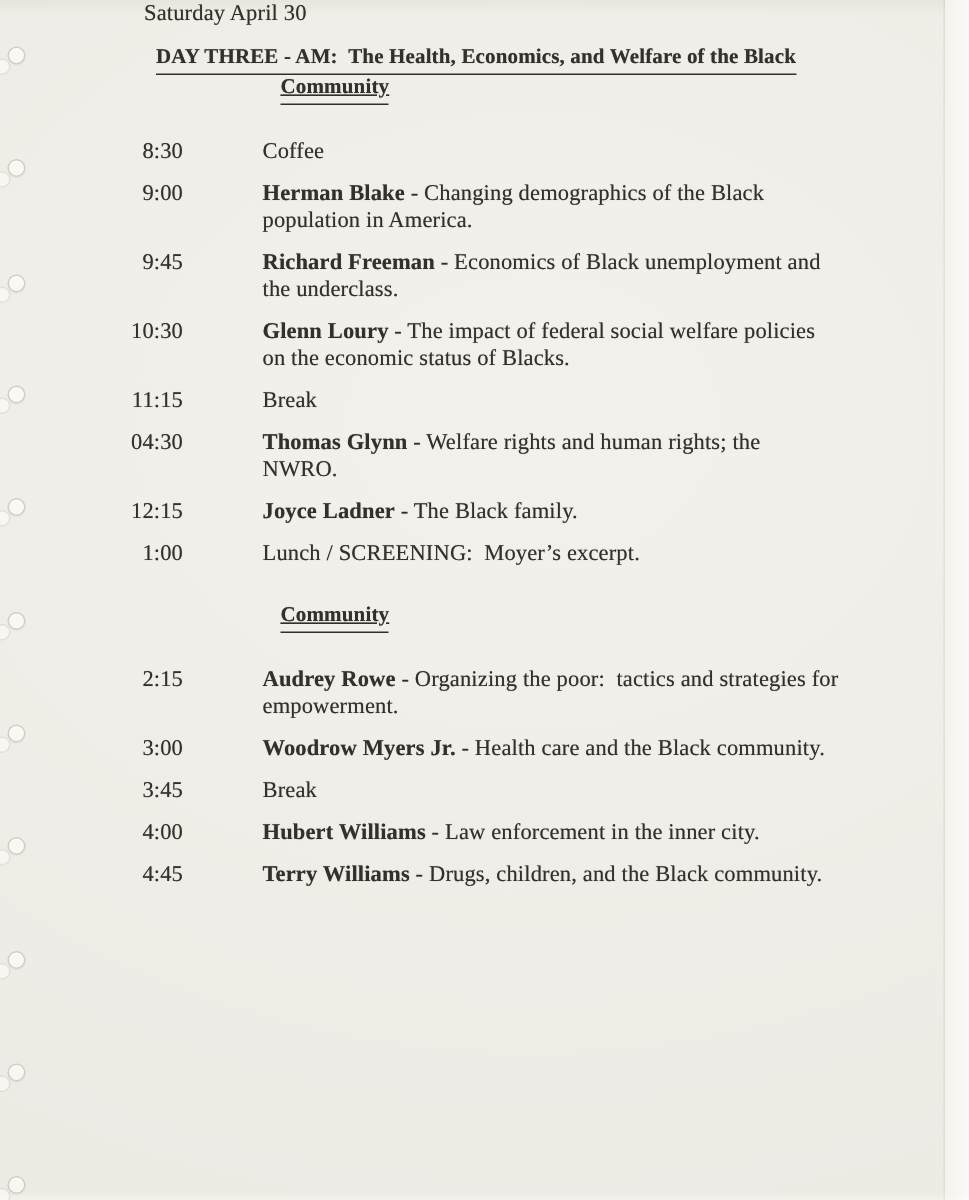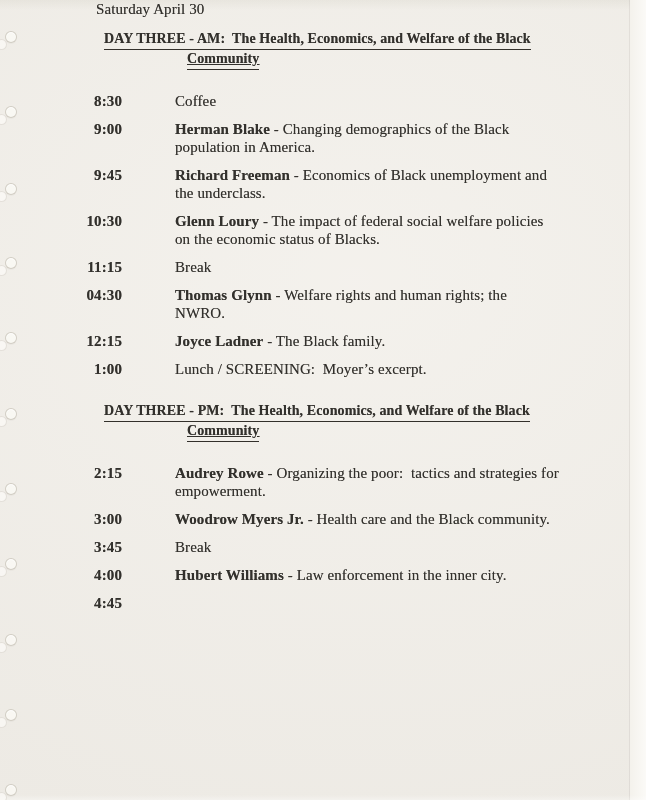--- a/index.html
+++ b/index.html
@@ -78,21 +78,20 @@
   .entry {
     display: flex;
     margin: 0 0 10px 0;
     padding-left: 84px;
   }
   .time {
     width: 38px;
     flex: 0 0 38px;
     text-align: right;
     white-space: pre;
-    font-weight: bold;
   }
   .desc {
     margin-left: 53px;
     max-width: 430px;
     white-space: pre-wrap;
   }
   .speaker { font-weight: 700; }
 </style>
 </head>
 <body>
@@ -157,21 +156,20 @@
         </div>
       <div class="entry">
           <span class="time">1:00</span>
           <span class="desc"><span class="speaker"></span><span>Lunch / SCREENING:  Moyer’s excerpt.</span></span>
         </div>
     </div>
   </section>
 
   <section class="section-pm">
     <h2 class="heading">
-        <span class="hl">DAY THREE - PM:  The Health, Economics, and Welfare of the Black</span>
         <span class="hl hl2">Community</span>
       </h2>
     <div class="entries">
       <div class="entry">
           <span class="time">2:15</span>
           <span class="desc"><span class="speaker">Audrey Rowe</span><span> - Organizing the poor:  tactics and strategies for
 empowerment.</span></span>
         </div>
       <div class="entry">
           <span class="time">3:00</span>
@@ -180,17 +178,18 @@
       <div class="entry">
           <span class="time">3:45</span>
           <span class="desc"><span class="speaker"></span><span>Break</span></span>
         </div>
       <div class="entry">
           <span class="time">4:00</span>
           <span class="desc"><span class="speaker">Hubert Williams</span><span> - Law enforcement in the inner city.</span></span>
         </div>
       <div class="entry">
           <span class="time">4:45</span>
+          <span class="desc"><span class="speaker">Terry Williams</span><span> - Drugs, children, and the Black community.</span></span>
         </div>
     </div>
   </section>
 
 </div>
 
 </body></html>

